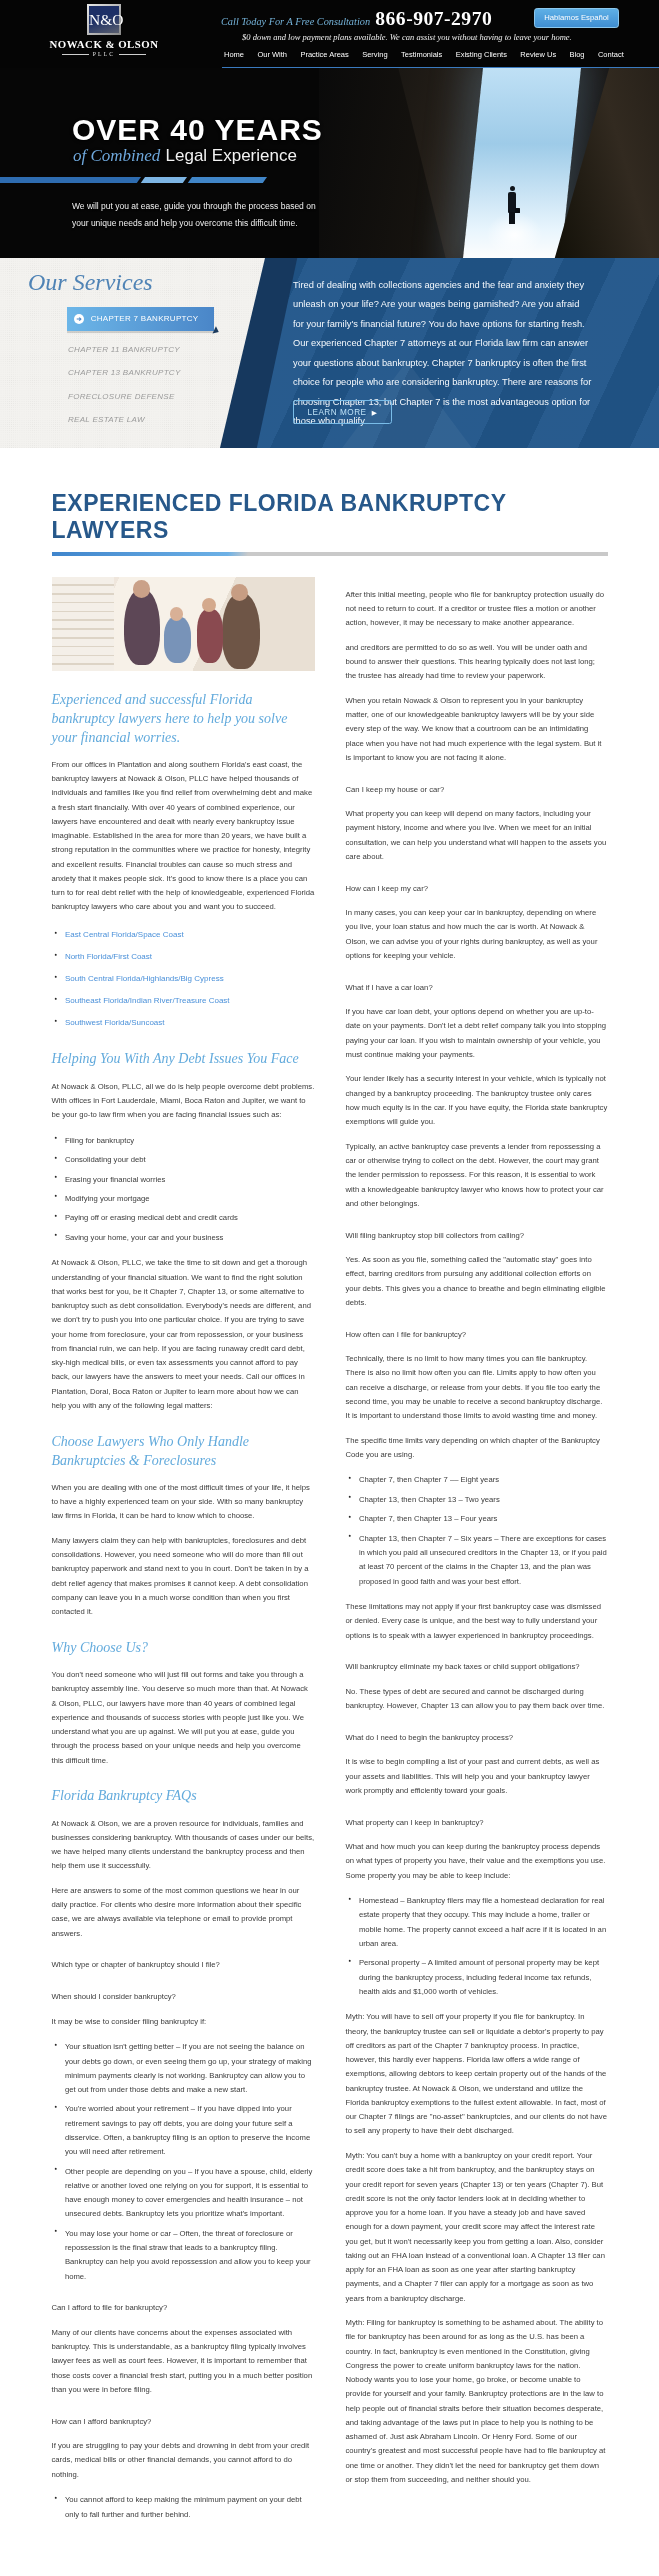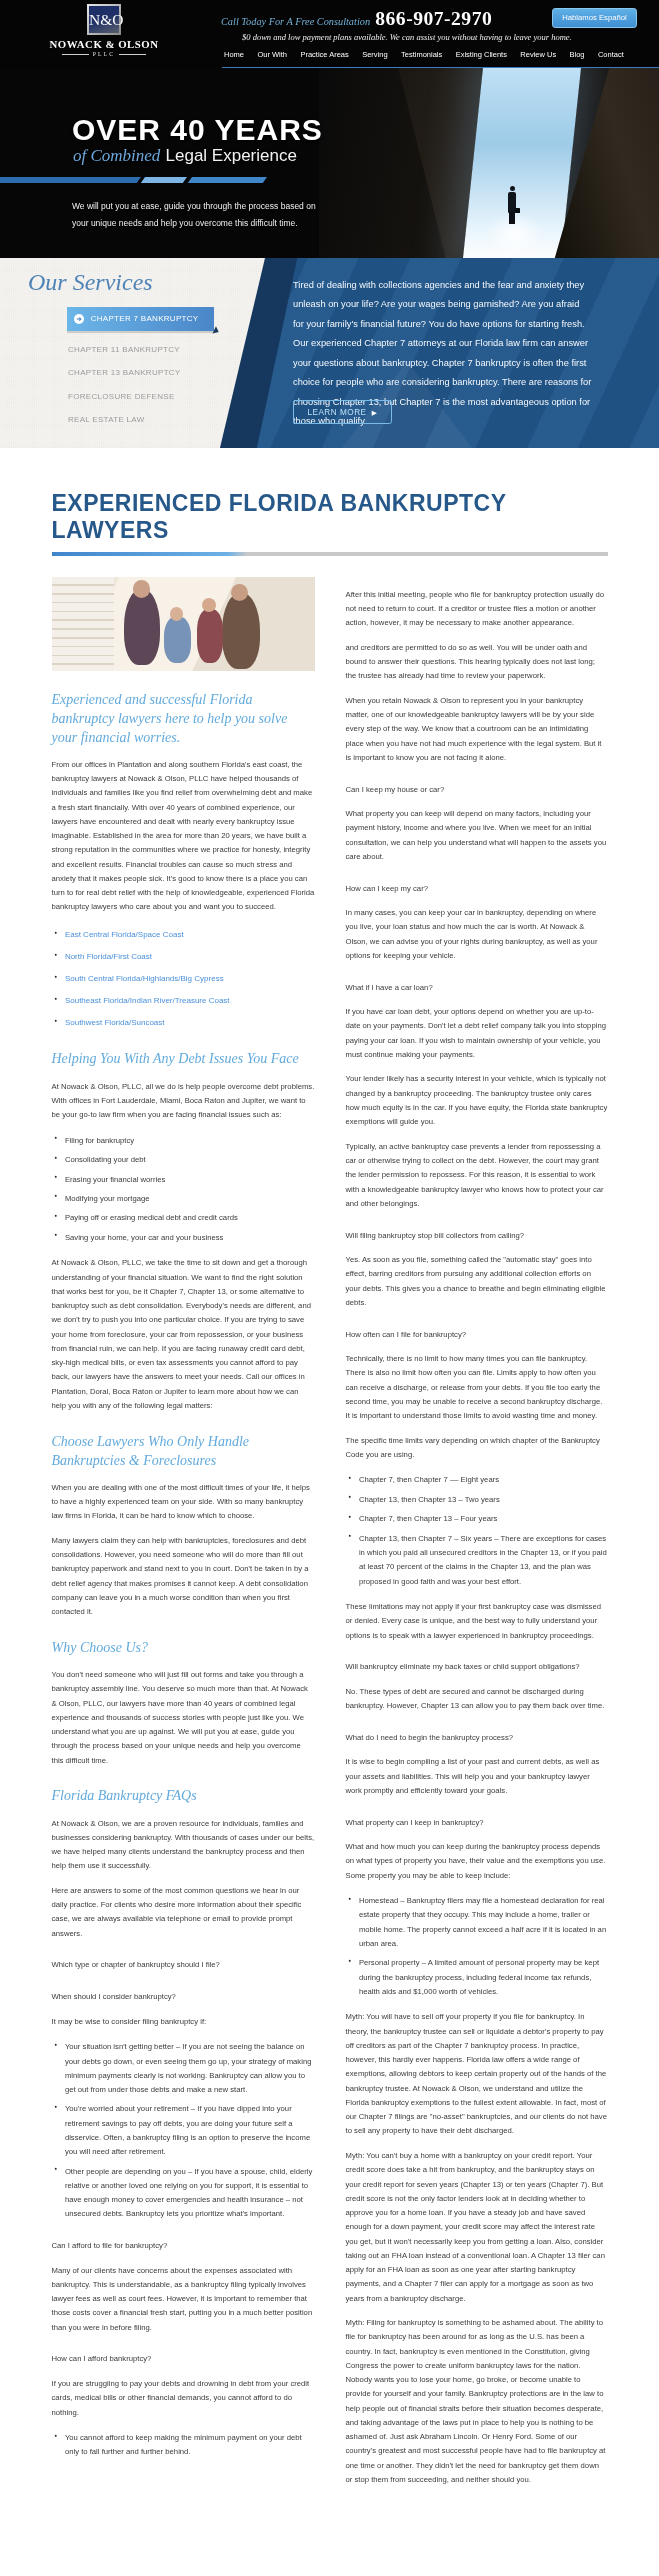--- a/index.html
+++ b/index.html
@@ -11,21 +11,21 @@
   .logo-block { position:absolute; left:45px; top:4.1px; width:118px; text-align:center; }
   .logo-emblem { width:34px; height:31px; margin:0 auto; background:linear-gradient(135deg,#e8e8e8,#8a8a8a); padding:2.1px; }
   .logo-emblem-inner { width:100%; height:100%; background:linear-gradient(160deg,#1d2f66 45%,#5a5f6e 100%); color:#fff; font-family:"Liberation Serif",serif; font-size:15.5px; line-height:27px; font-weight:normal; }
   .logo-name { margin-top:3.1px; color:#fff; font-family:"Liberation Serif",serif; font-size:10.8px; letter-spacing:0.5px; font-weight:bold; text-shadow:0 0.5px 1px #000; }
   .logo-pllc { color:#e8e8e8; font-family:"Liberation Serif",serif; font-size:5.7px; letter-spacing:2.1px; margin-top:1px; display:flex; align-items:center; gap:4.1px; justify-content:center; }
   .logo-pllc::before,.logo-pllc::after { content:""; height:1px; width:27px; background:#cfcfcf; }
   .header-center { position:absolute; left:221px; top:8.2px; width:309px; white-space:nowrap; }
   .consult-label { font-family:"Liberation Serif",serif; font-style:italic; color:#74b2d8; font-size:10.3px; margin-right:5.2px; }
   .phone-big { font-family:"Liberation Serif",serif; color:#fff; font-size:19.6px; font-weight:bold; letter-spacing:0.5px; }
   .tagline { position:absolute; left:242px; top:32px; width:371px; color:#f0f0f0; font-family:"Liberation Serif",serif; font-style:italic; font-size:8.5px; }
-  .hablamos-btn { position:absolute; right:22px; top:7.7px; background:linear-gradient(#5fb0e6,#3f8ed2); border:0.5px solid #8cc8ee; border-radius:3.1px; color:#fff; font-size:7.7px; padding:4.6px 9.3px; cursor:pointer; }
+  .hablamos-btn { position:absolute; right:40px; top:7.7px; background:linear-gradient(#5fb0e6,#3f8ed2); border:0.5px solid #8cc8ee; border-radius:3.1px; color:#fff; font-size:7.7px; padding:4.6px 9.3px; cursor:pointer; }
   .main-nav { position:absolute; left:224px; top:50px; display:flex; gap:13.4px; }
   .main-nav a { color:#fff; text-decoration:none; font-size:7.5px; }
   .nav-underline { position:absolute; left:222px; right:0; bottom:0; height:1.5px; background:#3a7abf; }
 
   
   .hero { position:relative; height:190px; background:#060606; overflow:hidden; }
   .hero-photo { position:absolute; right:0; top:0; width:340px; height:100%;
     background:linear-gradient(100deg,#0a0a0a 0%,#16130f 35%,#241e18 55%,#171310 75%,#0c0a08 100%); }
   .hero-sky { position:absolute; right:88px; top:0; width:98px; height:100%; transform:skewX(-6deg);
     background:linear-gradient(#bfe0f5 0%,#9ecbe8 40%,#e8f5fd 85%,#fdfdfd 100%); box-shadow:0 0 36px 15.5px rgba(120,170,210,.25); }
@@ -57,21 +57,21 @@
   .services-wedge { position:absolute; left:206px; top:0; width:67px; height:120%; background:#16385e; transform:skewX(-12deg); }
   .services-panel { position:absolute; left:0; top:0; bottom:0; width:265px; background:#f3f2ef;
     background-image:radial-gradient(rgba(0,0,0,.05) 0.5px, transparent 0.5px); background-size:2.1px 2.1px;
     clip-path:polygon(0 0,100% 0,83% 100%,0 100%); }
   .services-title { position:absolute; left:28px; top:11.3px; font-family:"Liberation Serif",serif; font-style:italic; font-size:24px; color:#4f83b5; }
   .services-tabs { position:absolute; left:67px; top:49px; width:147px; list-style:none; }
   .services-tabs li { cursor:pointer; }
   .tab-active { display:flex; align-items:center; gap:6.2px; background:linear-gradient(90deg,#6cb6e8,#4a86c8); color:#fff; font-size:8px; letter-spacing:0.3px; padding:6.7px 7.2px; margin-bottom:7.2px; box-shadow:0 2.1px 0 rgba(0,0,0,.15); position:relative; }
   .tab-active::after { content:""; position:absolute; right:-4.6px; bottom:-4.1px; border-left:5.2px solid #1c3a5c; border-top:4.6px solid transparent; border-bottom:4.6px solid transparent; transform:rotate(25deg); }
   .tab-icon { width:10.3px; height:10.3px; border-radius:50%; background:#fff; color:#4a86c8; font-size:6.2px; font-weight:bold; line-height:10.3px; text-align:center; flex:0 0 10.3px; }
-  .tab-inactive { color:#9b9b9b; font-size:8px; letter-spacing:0.3px; padding:7.2px 1px; }
+  .tab-inactive { color:#9b9b9b; font-size:8px; letter-spacing:0.3px; padding:7.2px 1px;font-style:italic; }
   .services-body { position:absolute; left:293px; top:17.5px; width:299px; color:#f5f9fd; font-size:9.3px; line-height:2.1; }
   .learn-more-btn { position:absolute; left:293px; top:142px; background:transparent; border:1px solid #79bce8; border-radius:2.6px; color:#bfe2f7; font-size:8.2px; letter-spacing:0.5px; padding:6.7px 13.4px; cursor:pointer; }
   .learn-more-btn .tri { color:#fff; font-size:6.7px; margin-left:5.2px; }
 
   
   .main-section { background:#fff; padding-top:42px; }
   .main-inner { width:556px; margin:0 auto; }
   .main-title { color:#27588a; font-size:23px; font-weight:bold; letter-spacing:0.5px; }
   .title-divider { margin-top:8.2px; height:3.6px; width:100%;
     background:linear-gradient(105deg,#3f85cc 0,#6db1e6 170px,#c9c9c9 190px,#c9c9c9 100%); }
@@ -223,20 +223,21 @@
           <div class="col-h2">Florida Bankruptcy FAQs</div>
           <p class="col-p">At Nowack &amp; Olson, we are a proven resource for individuals, families and businesses considering bankruptcy. With thousands of cases under our belts, we have helped many clients understand the bankruptcy process and then help them use it successfully.</p>
           <p class="col-p">Here are answers to some of the most common questions we hear in our daily practice. For clients who desire more information about their specific case, we are always available via telephone or email to provide prompt answers.</p>
           <div class="col-q">Which type or chapter of bankruptcy should I file?</div>
           <div class="col-q">When should I consider bankruptcy?</div>
           <p class="col-p">It may be wise to consider filing bankruptcy if:</p>
           <ul class="col-bullets">
             <li>Your situation isn't getting better – If you are not seeing the balance on your debts go down, or even seeing them go up, your strategy of making minimum payments clearly is not working. Bankruptcy can allow you to get out from under those debts and make a new start.</li>
             <li>You're worried about your retirement – If you have dipped into your retirement savings to pay off debts, you are doing your future self a disservice. Often, a bankruptcy filing is an option to preserve the income you will need after retirement.</li>
             <li>Other people are depending on you – If you have a spouse, child, elderly relative or another loved one relying on you for support, it is essential to have enough money to cover emergencies and health insurance – not unsecured debts. Bankruptcy lets you prioritize what's important.</li>
+            <li>You may lose your home or car – Often, the threat of foreclosure or repossession is the final straw that leads to a bankruptcy filing. Bankruptcy can help you avoid repossession and allow you to keep your home.</li>
           </ul>
           <div class="col-q">Can I afford to file for bankruptcy?</div>
           <p class="col-p">Many of our clients have concerns about the expenses associated with bankruptcy. This is understandable, as a bankruptcy filing typically involves lawyer fees as well as court fees. However, it is important to remember that those costs cover a financial fresh start, putting you in a much better position than you were in before filing.</p>
           <div class="col-q">How can I afford bankruptcy?</div>
           <p class="col-p">If you are struggling to pay your debts and drowning in debt from your credit cards, medical bills or other financial demands, you cannot afford to do nothing.</p>
           <ul class="col-bullets">
             <li>You cannot afford to keep making the minimum payment on your debt only to fall further and further behind.</li>
           </ul>
         </div>
       <div class="col" id="right-col">

